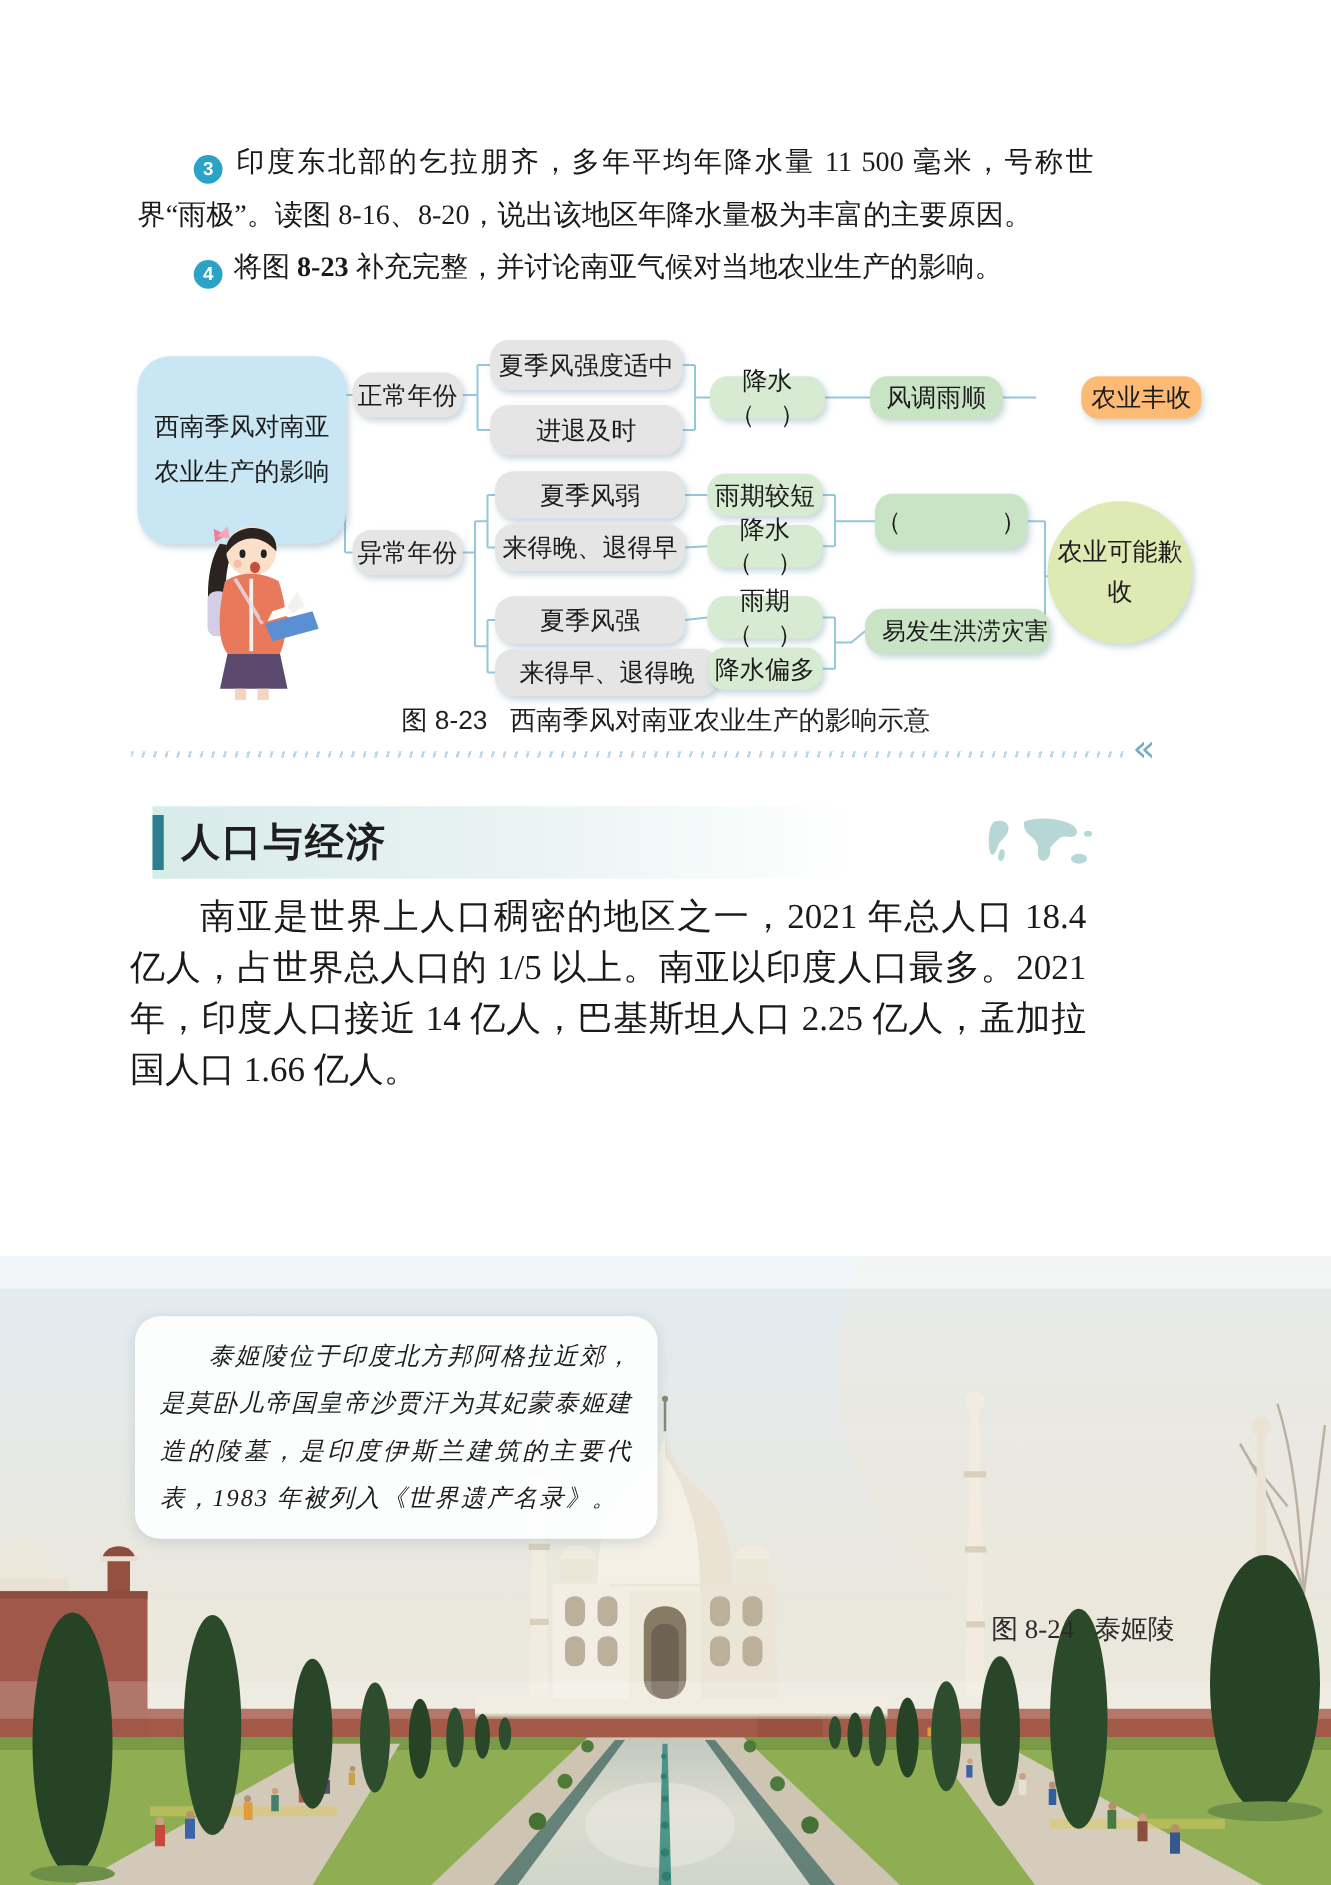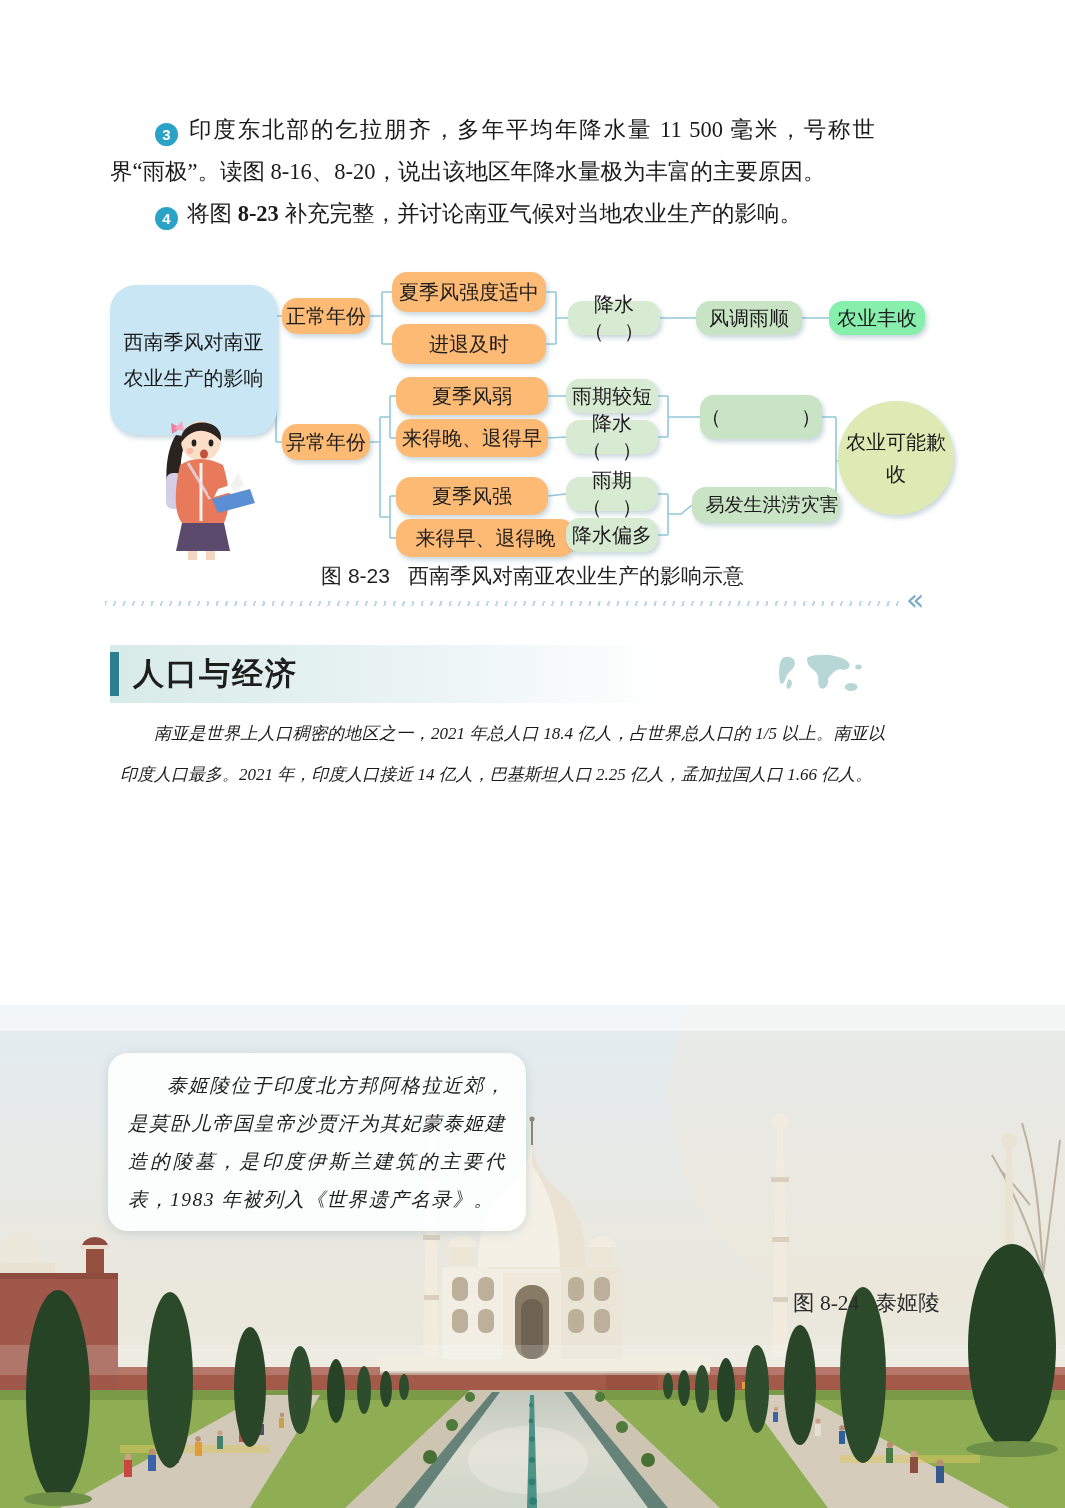--- a/index.html
+++ b/index.html
@@ -10,45 +10,45 @@
   .qblock p{margin:0;text-indent:2em;}
   .qnum{display:inline-flex;width:23px;height:23px;border-radius:50%;background:#2ba3c6;color:#fff;
         font:700 15px/1 "Liberation Sans","DejaVu Sans",sans-serif;align-items:center;justify-content:center;
         margin-right:9px;vertical-align:-3px;text-indent:0;}
   .figref{font-weight:700;}
   
   .fc{position:absolute;left:0;top:0;width:1065px;height:620px;}
   .fc svg.wires{position:absolute;left:0;top:0;z-index:1;}
   .bx{position:absolute;z-index:2;display:flex;align-items:center;justify-content:center;text-align:center;
       font-size:20px;color:#1c1c1c;box-shadow:2px 3px 5px rgba(110,150,165,.38);}
-  .bx-blue{background:#fdba74;border-radius:15px;}
+  .bx-blue{background:#e5e5e5;border-radius:15px;}
   .bx-root{background:#c9e6f4;border-radius:26px;line-height:36px;padding:0 6px;}
   .bx-green{background:#d7ead2;border-radius:14px;}
   .bx-green2{background:#c9e3c5;border-radius:14px;}
-  .bx-yellow{background:#86efac;border-radius:14px;}
+  .bx-yellow{background:#fdba74;border-radius:14px;margin-left:36px;}
   .bx-ellipse{background:#dfe9b3;border-radius:50%;line-height:32px;padding:0 8px;}
   .girl{position:absolute;left:138px;top:403px;z-index:3;}
   .fc-caption{position:absolute;left:0;top:562px;width:1065px;text-align:center;z-index:2;
       font-family:"Liberation Sans","DejaVu Sans",sans-serif;font-size:21px;font-weight:500;color:#1f1f1f;}
   .fc-caption .cap-label{margin-right:18px;}
   
   .divider{position:absolute;left:105px;top:601px;width:798px;height:5px;
       background:repeating-linear-gradient(105deg,#bcd8e8 0 2px,transparent 2px 9px);}
   .chevrons{position:absolute;left:906px;top:585px;font-family:"DejaVu Sans",sans-serif;
       font-size:30px;color:#79aac8;line-height:30px;}
   
-  .sec{position:absolute;left:0;top:645px;width:844px;height:58px;padding-left:43px;}
+  .sec{position:absolute;left:12px;top:645px;width:844px;height:58px;padding-left:43px;}
   .sec .grad{position:absolute;left:110px;top:0;width:556px;height:58px;
       background:linear-gradient(90deg,#d7ebe9 0%,#eaf4f3 55%,rgba(255,255,255,0) 100%);}
   .sec .bar{position:absolute;left:110px;top:7px;width:9px;height:44px;background:#2d7f90;}
   .sec h2{position:absolute;left:133px;top:8px;margin:0;font-family:"Liberation Sans","DejaVu Sans",sans-serif;
       font-size:31px;font-weight:600;color:#1e1e1e;letter-spacing:2px;}
   .sec .map{position:absolute;left:772px;top:6px;}
   
-  .bodytext{position:absolute;left:120px;top:713px;width:765px;font-size:17px;line-height:41px;text-align:justify;font-style:italic;}
+  .bodytext{position:absolute;left:104px;top:713px;width:765px;font-size:28px;line-height:41px;text-align:justify;}
   .bodytext p{margin:0;text-indent:2em;}
   
   .photo{position:absolute;left:0;top:1005px;width:1065px;height:503px;}
   .photo svg.scene{position:absolute;left:0;top:0;}
   .notebox{position:absolute;left:108px;top:48px;width:378px;background:rgba(253,254,254,.96);
       border-radius:20px;box-shadow:0 2px 10px rgba(130,155,165,.3);padding:14px 20px 12px 20px;
       font-style:italic;font-size:19.5px;line-height:38px;letter-spacing:1.5px;text-indent:2em;
       color:#1e1e1e;text-align:justify;z-index:4;}
   .photo-caption{position:absolute;left:793px;top:283px;z-index:4;font-size:21.5px;color:#2b2b2b;}
   .photo-caption .cap-label{margin-right:16px;}

